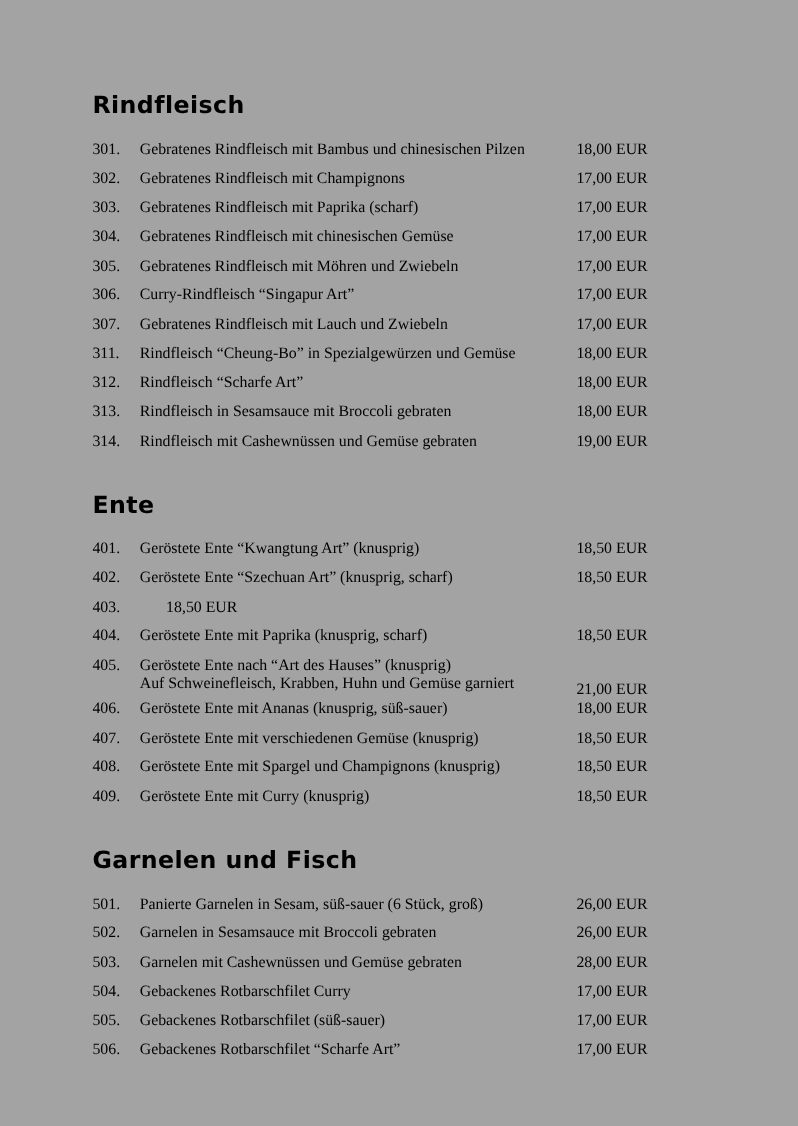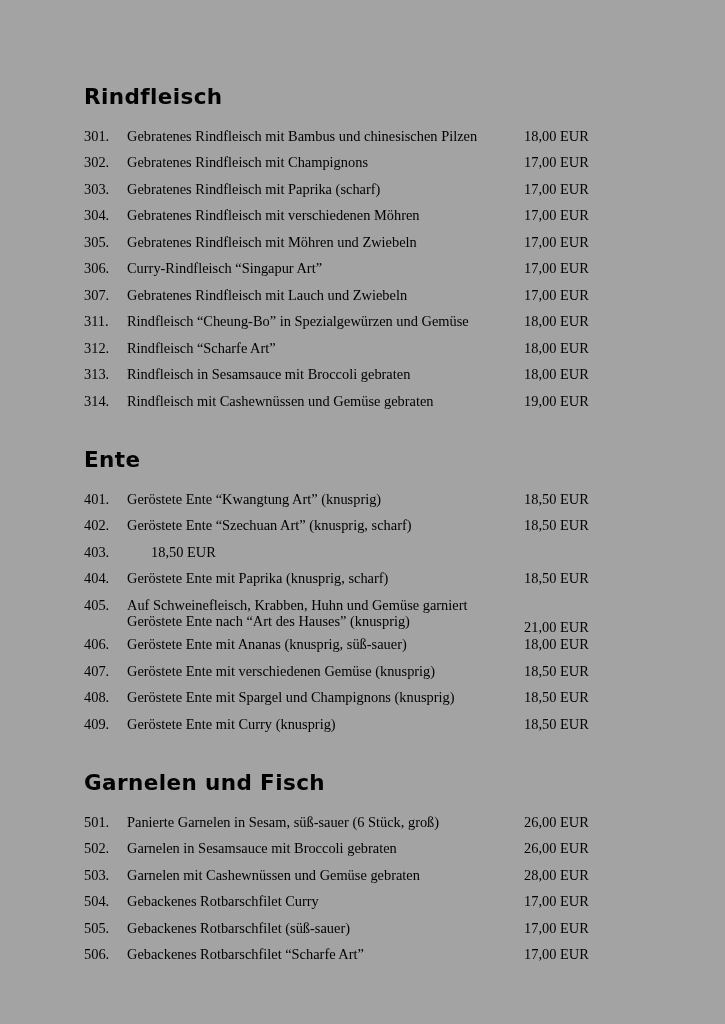--- a/index.html
+++ b/index.html
@@ -103,21 +103,21 @@
           <li class="item" style="height: 26.5px;">
             <span class="item-no">303.</span>
             <span class="item-desc">
               <span class="desc-line">Gebratenes Rindfleisch mit Paprika (scharf)</span>
             </span>
             <span class="item-price">17,00 EUR</span>
           </li>
           <li class="item" style="height: 26.5px;">
             <span class="item-no">304.</span>
             <span class="item-desc">
-              <span class="desc-line">Gebratenes Rindfleisch mit verschiedenen Möhren</span>
+              <span class="desc-line">Gebratenes Rindfleisch mit chinesischen Gemüse</span>
             </span>
             <span class="item-price">17,00 EUR</span>
           </li>
           <li class="item" style="height: 26.5px;">
             <span class="item-no">305.</span>
             <span class="item-desc">
               <span class="desc-line">Gebratenes Rindfleisch mit Möhren und Zwiebeln</span>
             </span>
             <span class="item-price">17,00 EUR</span>
           </li>
@@ -189,22 +189,22 @@
           <li class="item" style="height: 26.5px;">
             <span class="item-no">404.</span>
             <span class="item-desc">
               <span class="desc-line">Geröstete Ente mit Paprika (knusprig, scharf)</span>
             </span>
             <span class="item-price">18,50 EUR</span>
           </li>
           <li class="item multiline" style="height: 39.5px;">
             <span class="item-no">405.</span>
             <span class="item-desc">
+              <span class="desc-line">Geröstete Ente nach “Art des Hauses” (knusprig)</span>
               <span class="desc-line">Auf Schweinefleisch, Krabben, Huhn und Gemüse garniert</span>
-              <span class="desc-line">Geröstete Ente nach “Art des Hauses” (knusprig)</span>
             </span>
             <span class="item-price">21,00 EUR</span>
           </li>
           <li class="item" style="height: 26.5px;">
             <span class="item-no">406.</span>
             <span class="item-desc">
               <span class="desc-line">Geröstete Ente mit Ananas (knusprig, süß-sauer)</span>
             </span>
             <span class="item-price">18,00 EUR</span>
           </li>

